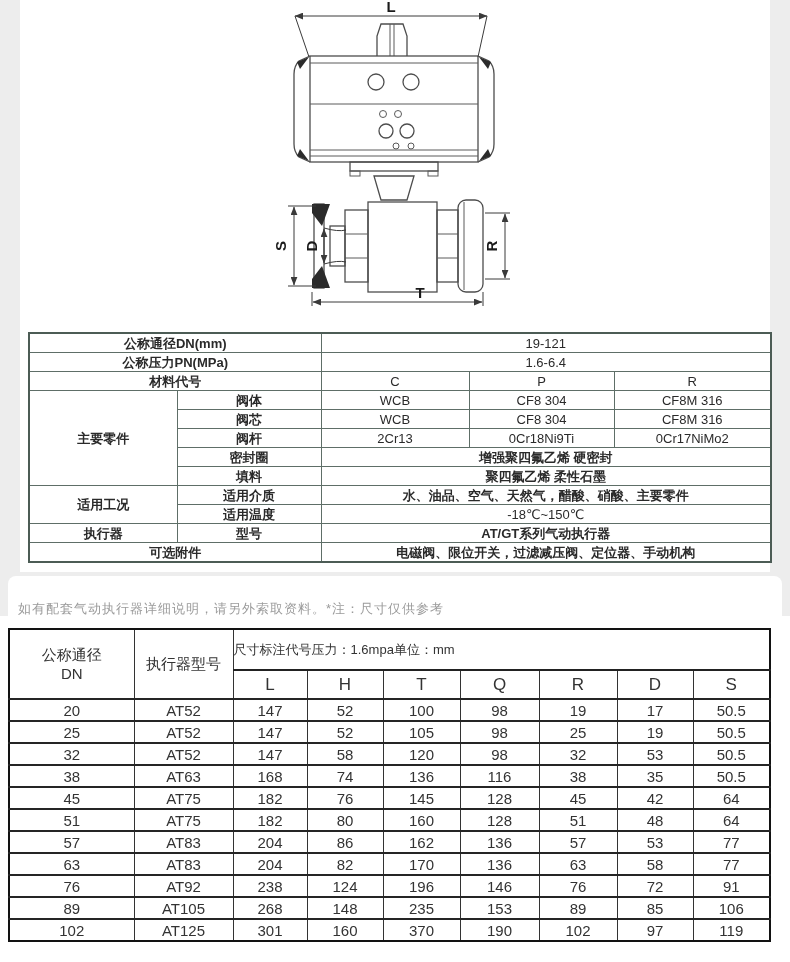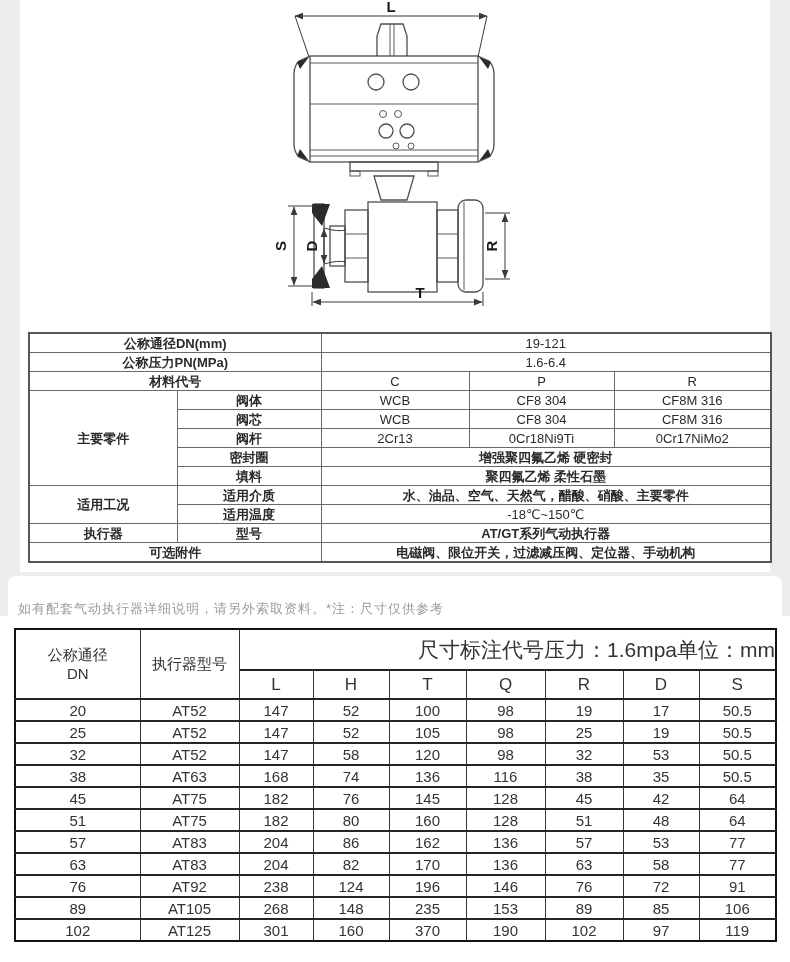--- a/index.html
+++ b/index.html
@@ -29,31 +29,31 @@
     border:2px solid #4c5c55;
   }
   .spec-table td { border:1px solid #5e6e67; height:18px; text-align:center; padding:0; overflow:hidden; white-space:nowrap; }
   .spec-table td.lbl { font-weight:bold;margin-top:44px; }
 
   
   .note-text { position:absolute; left:18px; top:584px; font-size:13px; color:#9b9b9b; letter-spacing:1px;margin-top:16px; }
 
   
   .dim-table {
-    position:absolute; left:14px; top:628px; width:761px;
+    position:absolute; left:8px; top:628px; width:761px;
     border-collapse:collapse; table-layout:fixed;
     color:#333; border:2px solid #121212;
   }
   .dim-table th, .dim-table td { border:1px solid #333; text-align:center; padding:0; font-weight:normal; overflow:hidden; }
   .dim-table thead tr.hr1 th { height:39px; font-size:15px; }
   .dim-table thead tr.hr2 th { height:27px; font-size:17px; border-top:2px solid #222; }
   .dim-table thead th.rowspan2 { font-size:15px; }
   .dim-table tbody td { height:20px; font-size:15px; border-top:2px solid #252525; }
   .span-head { padding:0 26px 0 34px; }
-  .span-head .flexline { display:flex; justify-content:flex-end; align-items:center; font-size:21px; }
+  .span-head .flexline { display:flex; justify-content:flex-start; align-items:center; font-size:13px; }
 </style>
 </head>
 <body>
 
 <div class="card-top"></div>
 <div class="note-card"></div>
 <div class="bottom-section"></div>
 
 <svg class="drawing" viewBox="0 0 790 330">
   <defs>

